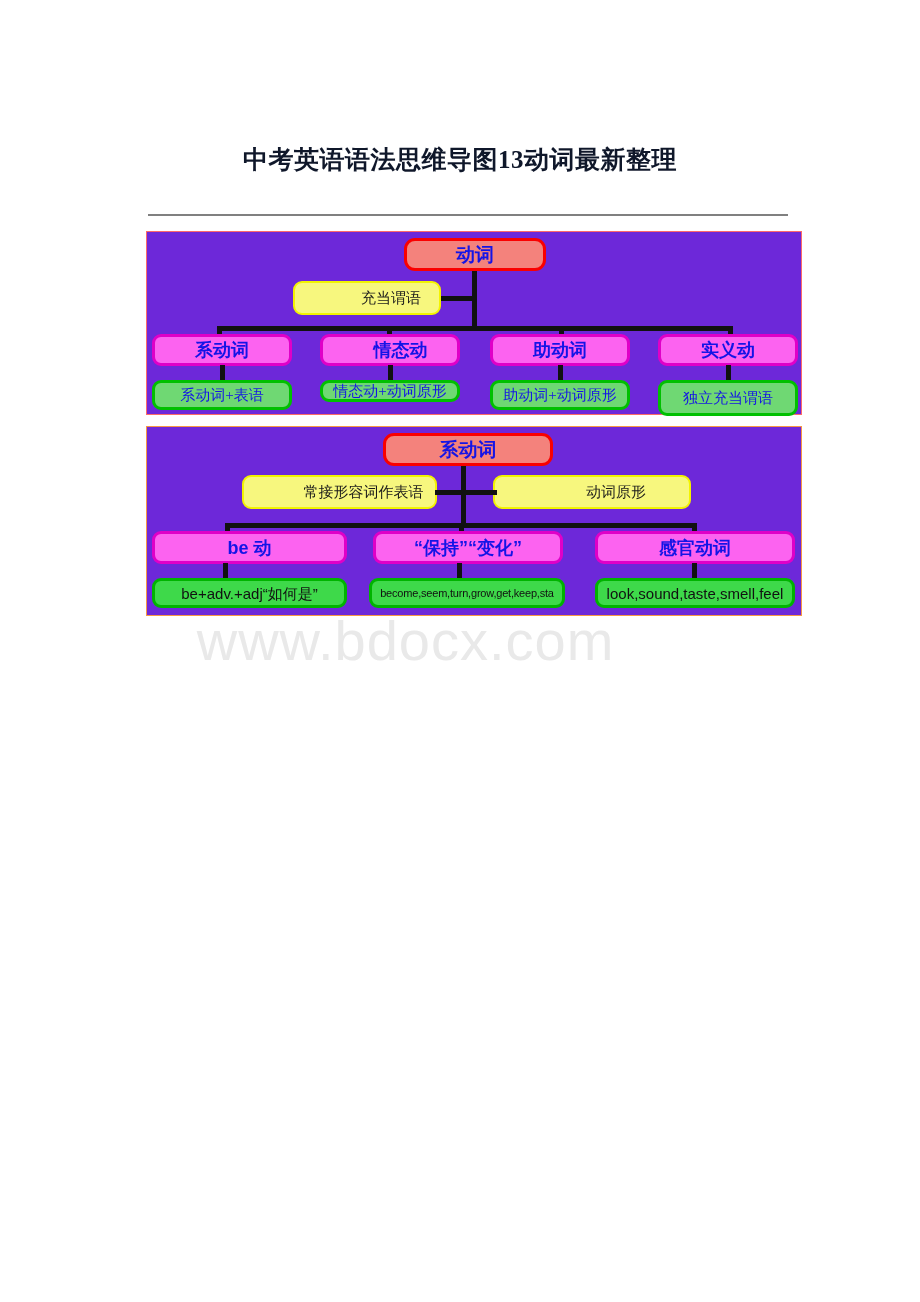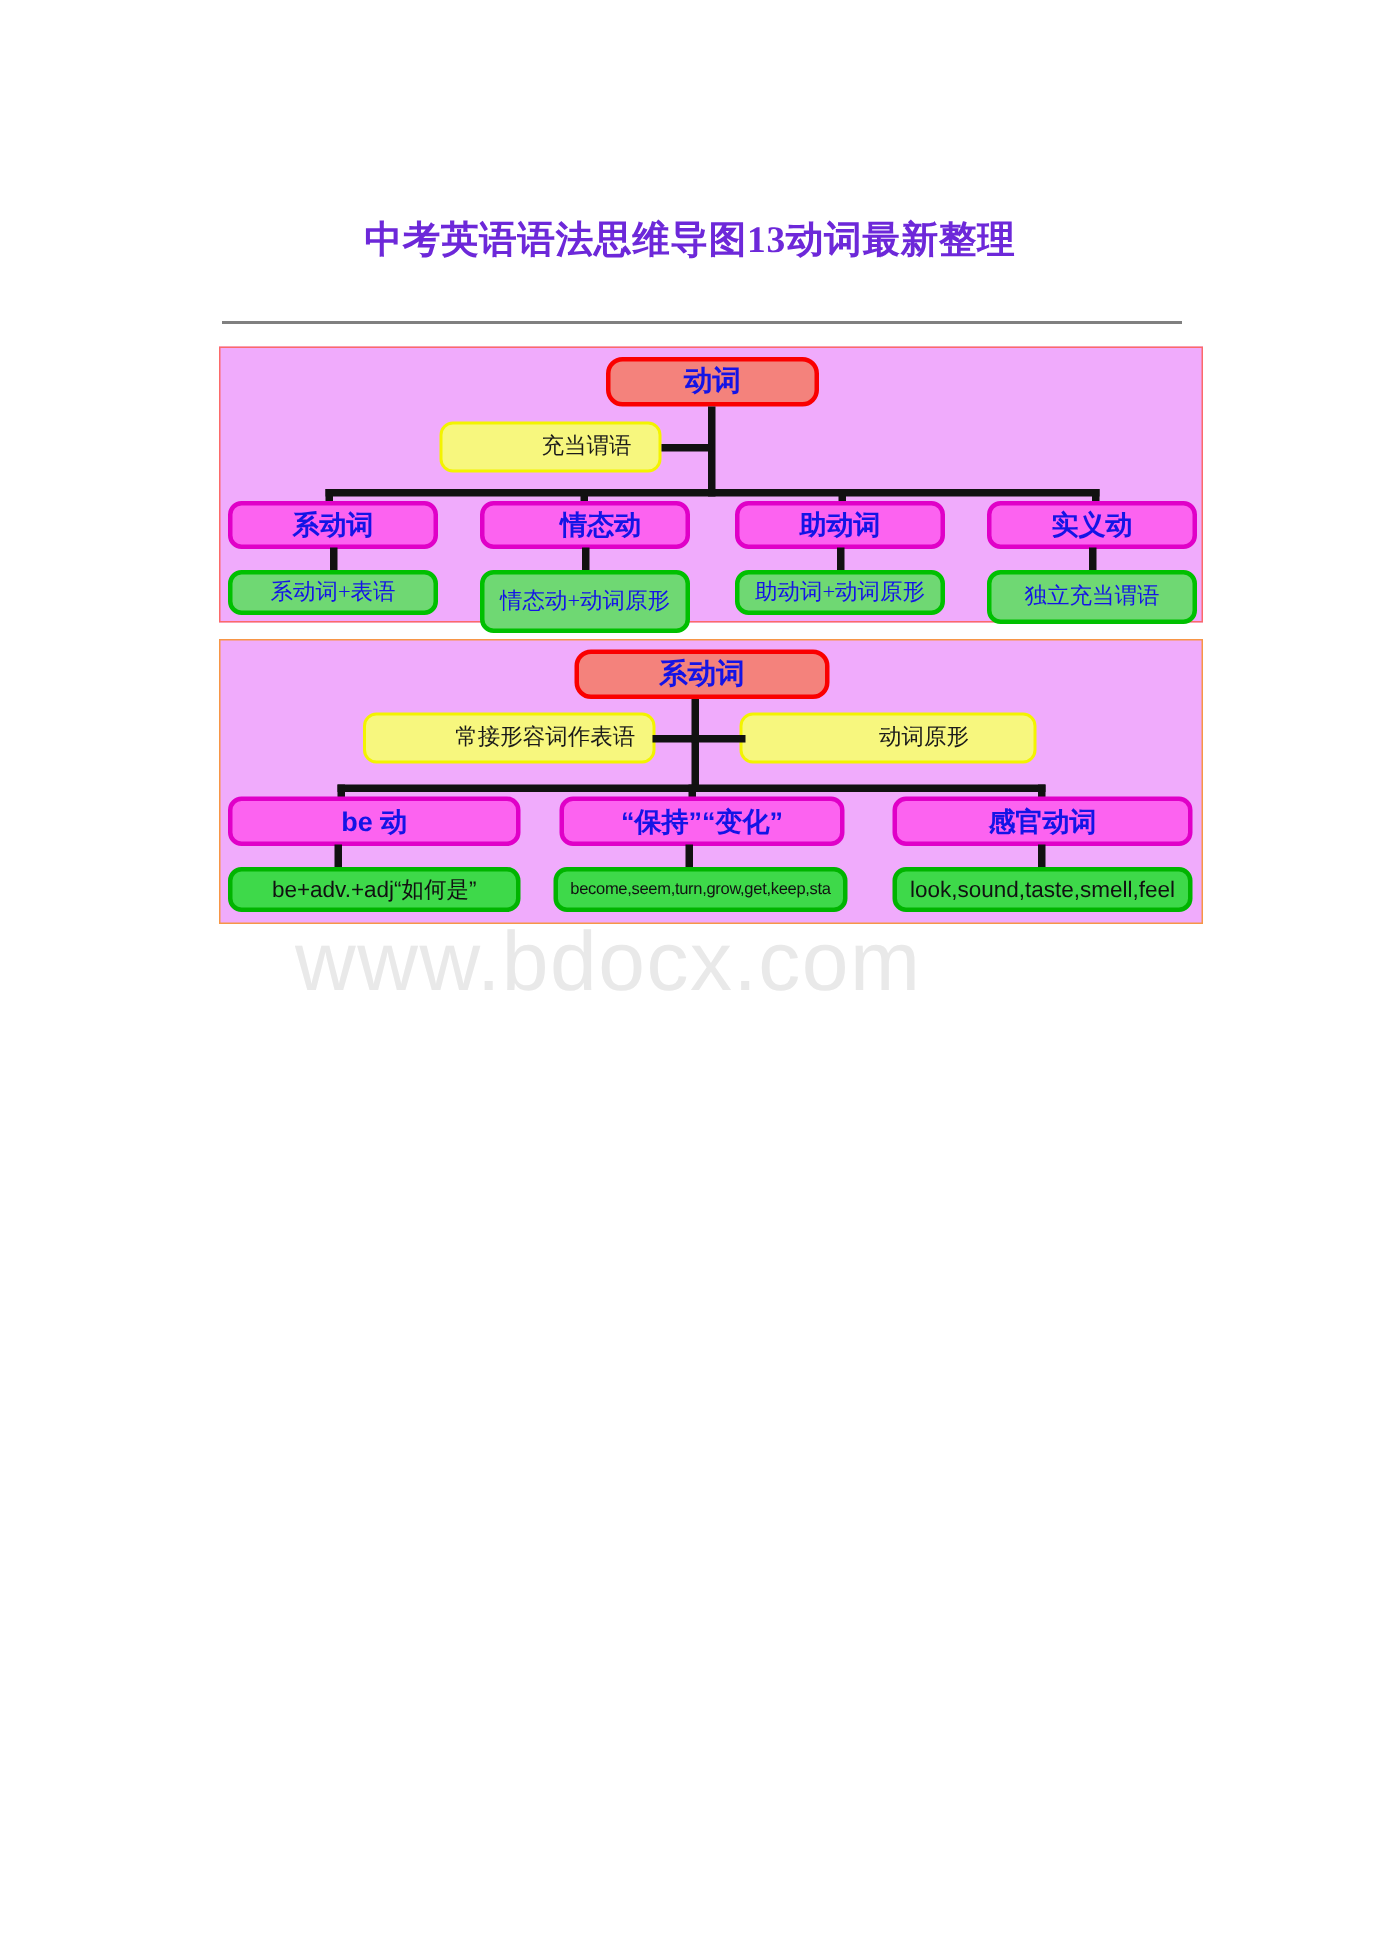--- a/index.html
+++ b/index.html
@@ -19,39 +19,39 @@
   
   .page-title {
     position: absolute;
     left: 0;
     top: 143px;
     width: 920px;
     text-align: center;
     font-family: "Liberation Serif", "DejaVu Serif", serif;
     font-size: 25px;
     font-weight: bold;
-    color: #6d28d9;
+    color: #0f172a;
     letter-spacing: 0.5px;
     white-space: nowrap;
   }
 
   .title-rule {
     position: absolute;
     left: 148px;
     top: 214px;
     width: 640px;
     height: 2px;
     background: #808080;
   }
 
   
   .diagram-frame {
     position: absolute;
     box-sizing: border-box;
-    background: #f0abfc;
+    background: #6d28d9;
   }
   #diagram-1 {
     left: 146px;
     top: 231px;
     width: 656px;
     height: 184px;
     border: 1.5px solid #fc6a6a;
   }
   #diagram-2 {
     left: 146px;
@@ -180,21 +180,21 @@
   <div class="node category" style="left:173px; top:102px; width:140px; height:32px;padding-left:21px;">情态动</div>
   <div class="node category" style="left:343px; top:102px; width:140px; height:32px;">助动词</div>
   <div class="node category" style="left:511px; top:102px; width:140px; height:32px;">实义动</div>
 
   <div class="line v" style="left:73px; top:133px; width:5px; height:18px;"></div>
   <div class="line v" style="left:241px; top:133px; width:5px; height:18px;"></div>
   <div class="line v" style="left:411px; top:133px; width:5px; height:18px;"></div>
   <div class="line v" style="left:579px; top:133px; width:5px; height:18px;"></div>
 
   <div class="node detail-blue" style="left:5px; top:148px; width:140px; height:30px;">系动词+表语</div>
-  <div class="node detail-blue" style="left:173px; top:148px; width:140px; height:42px;">情态动+动词原形</div>
+  <div class="node detail-blue" style="left:173px; top:148px; width:140px; height:22px;">情态动+动词原形</div>
   <div class="node detail-blue" style="left:343px; top:148px; width:140px; height:30px;">助动词+动词原形</div>
   <div class="node detail-blue" style="left:511px; top:148px; width:140px; height:36px;">独立充当谓语</div>
 </div>
 
 <div class="diagram-frame" id="diagram-2">
 
   <div class="node root" style="left:236px; top:6px; width:170px; height:33px;">系动词</div>
 
   <div class="line v" style="left:314px; top:39px; width:5px; height:62px;"></div>
 

